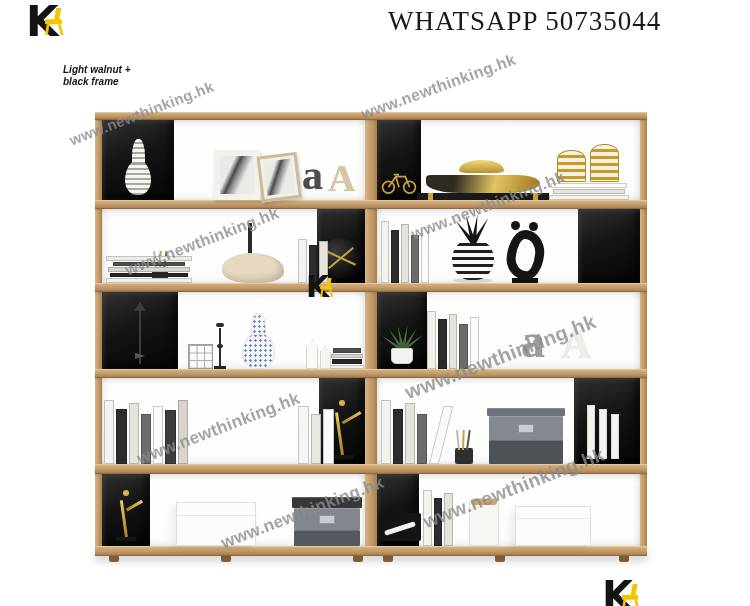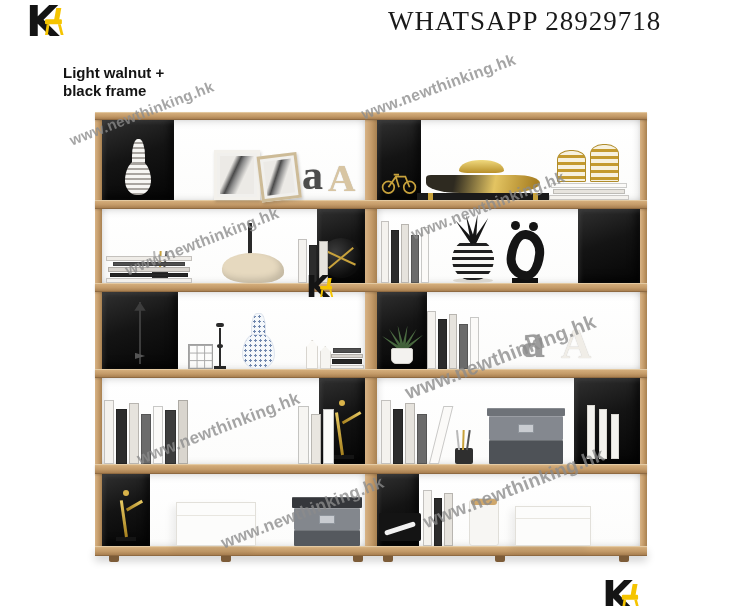--- a/index.html
+++ b/index.html
@@ -7,22 +7,22 @@
        font-family:"Liberation Sans",sans-serif;}
   .page{position:relative;width:750px;height:606px;background:#fff;overflow:hidden;}
 
   
   .klogo{position:absolute;z-index:6;}
   .klogo .k{font-family:"DejaVu Sans",sans-serif;font-weight:900;color:#141414;line-height:1;display:block;}
   .klogo svg{position:absolute;}
 
   .title-cn{position:absolute;left:62px;top:26px;font-size:26px;letter-spacing:2px;
             color:#3f3f3f;font-weight:500;z-index:6;}
-  .title-en{position:absolute;left:63px;top:64px;font-size:15px;font-weight:bold;
-            color:#141414;line-height:1.2;z-index:6;}
+  .title-en{position:absolute;left:63px;top:64px;font-size:10px;font-weight:bold;
+            color:#141414;line-height:1.2;z-index:6;font-style:italic;}
   .contact{position:absolute;left:388px;top:6px;font-family:"Liberation Serif",serif;
            font-size:27px;letter-spacing:1px;color:#1a1a1a;white-space:nowrap;z-index:6;}
 
   
   #scene{position:absolute;left:95px;top:110px;width:552px;height:452px;z-index:1;}
   .board{position:absolute;left:0;width:552px;
          background:linear-gradient(180deg,#ecd9b6 0%,#d2ab79 18%,#c39a68 60%,#a87f50 100%);
          border-bottom:1px solid #8f6a41;box-shadow:0 1px 2px rgba(0,0,0,.15);}
   .panel{position:absolute;top:2px;height:444px;
          background:linear-gradient(90deg,#d8b385 0%,#c39a68 55%,#a88151 100%);}
@@ -53,21 +53,21 @@
         <path d="M13.5 14.5 L16 14.5 L18.5 24 L16 24 Z"></path>
       </g>
     </svg>
   </div>
 
   <div class="title-en">
     <div>Light walnut +</div>
     <div>black frame</div>
   </div>
 
-  <div class="contact">WHATSAPP 28929718</div>
+  <div class="contact">WHATSAPP 50735044</div>
 
   <div id="scene">
       <div class="panel" style="position: absolute; box-sizing: border-box; left: 0px; width: 7px;"></div>
       <div class="panel" style="position: absolute; box-sizing: border-box; left: 270px; width: 12px;"></div>
       <div class="panel" style="position: absolute; box-sizing: border-box; left: 545px; width: 7px;"></div>
       <div class="board" style="position: absolute; box-sizing: border-box; top: 2px; height: 8px;"></div>
       <div class="board" style="position: absolute; box-sizing: border-box; top: 90px; height: 9px;"></div>
       <div class="board" style="position: absolute; box-sizing: border-box; top: 173px; height: 9px;"></div>
       <div class="board" style="position: absolute; box-sizing: border-box; top: 259px; height: 9px;"></div>
       <div class="board" style="position: absolute; box-sizing: border-box; top: 354px; height: 10px;"></div>

